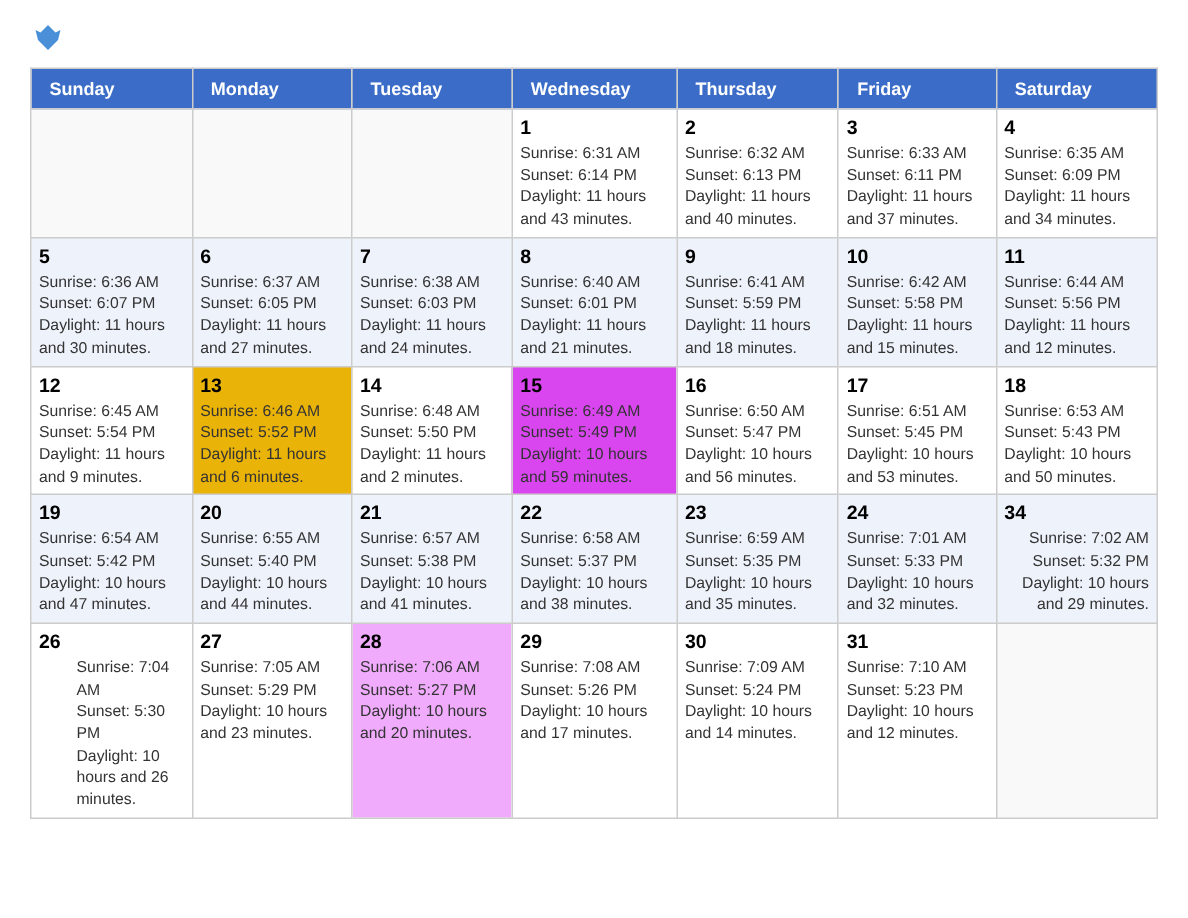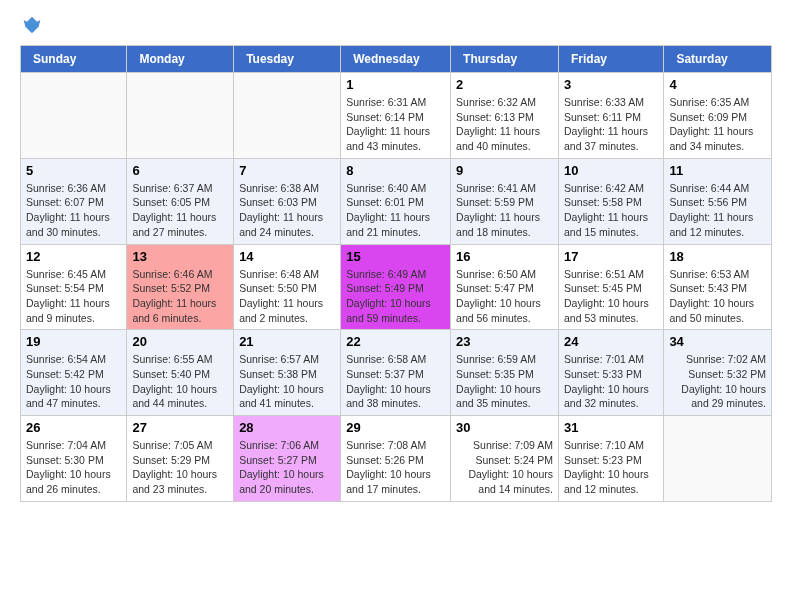--- a/index.html
+++ b/index.html
@@ -132,21 +132,21 @@
 Daylight: 11 hours and 12 minutes.</div>
           </td>
         </tr>
         <tr>
           <td style="background-color: rgb(255, 255, 255);">
             <div class="day-num">12</div>
             <div class="day-info" style="white-space: pre-line;">Sunrise: 6:45 AM
 Sunset: 5:54 PM
 Daylight: 11 hours and 9 minutes.</div>
           </td>
-          <td style="background-color: #fca5a5;">
+          <td style="background-color: #eab308;">
             <div class="day-num">13</div>
             <div class="day-info" style="white-space: pre-line;">Sunrise: 6:46 AM
 Sunset: 5:52 PM
 Daylight: 11 hours and 6 minutes.</div>
           </td>
           <td style="background-color: rgb(255, 255, 255);">
             <div class="day-num">14</div>
             <div class="day-info" style="white-space: pre-line;">Sunrise: 6:48 AM
 Sunset: 5:50 PM
 Daylight: 11 hours and 2 minutes.</div>
@@ -216,21 +216,21 @@
           <td style="background-color: rgb(238, 242, 251);">
             <div class="day-num">34</div>
             <div class="day-info" style="white-space: pre-line; text-align: right;">Sunrise: 7:02 AM
 Sunset: 5:32 PM
 Daylight: 10 hours and 29 minutes.</div>
           </td>
         </tr>
         <tr>
           <td style="background-color: rgb(255, 255, 255);">
             <div class="day-num">26</div>
-            <div class="day-info" style="white-space: pre-line;">Sunrise: 7:04 AM
+            <div class="day-info" style="white-space: pre-line; margin-left: 25px;">Sunrise: 7:04 AM
 Sunset: 5:30 PM
 Daylight: 10 hours and 26 minutes.</div>
           </td>
           <td style="background-color: rgb(255, 255, 255);">
             <div class="day-num">27</div>
             <div class="day-info" style="white-space: pre-line;">Sunrise: 7:05 AM
 Sunset: 5:29 PM
 Daylight: 10 hours and 23 minutes.</div>
           </td>
           <td style="background-color: #f0abfc;">
@@ -240,21 +240,21 @@
 Daylight: 10 hours and 20 minutes.</div>
           </td>
           <td style="background-color: rgb(255, 255, 255);">
             <div class="day-num">29</div>
             <div class="day-info" style="white-space: pre-line;">Sunrise: 7:08 AM
 Sunset: 5:26 PM
 Daylight: 10 hours and 17 minutes.</div>
           </td>
           <td style="background-color: rgb(255, 255, 255);">
             <div class="day-num">30</div>
-            <div class="day-info" style="white-space: pre-line; text-align: right;">Sunrise: 7:09 AM
+            <div class="day-info" style="white-space: pre-line;">Sunrise: 7:09 AM
 Sunset: 5:24 PM
 Daylight: 10 hours and 14 minutes.</div>
           </td>
           <td style="background-color: rgb(255, 255, 255);">
             <div class="day-num">31</div>
             <div class="day-info" style="white-space: pre-line;">Sunrise: 7:10 AM
 Sunset: 5:23 PM
 Daylight: 10 hours and 12 minutes.</div>
           </td>
           <td class="empty" style="background-color: rgb(249, 249, 249);"></td>

